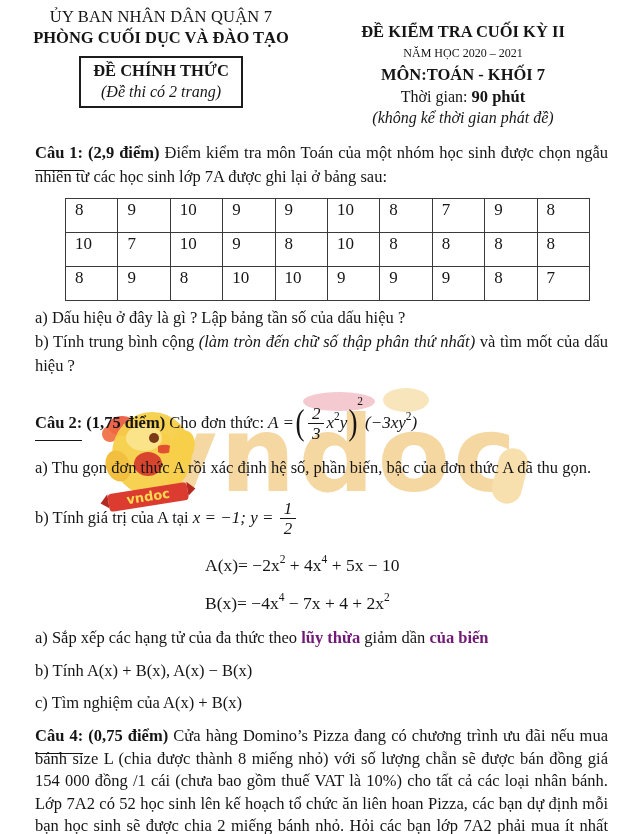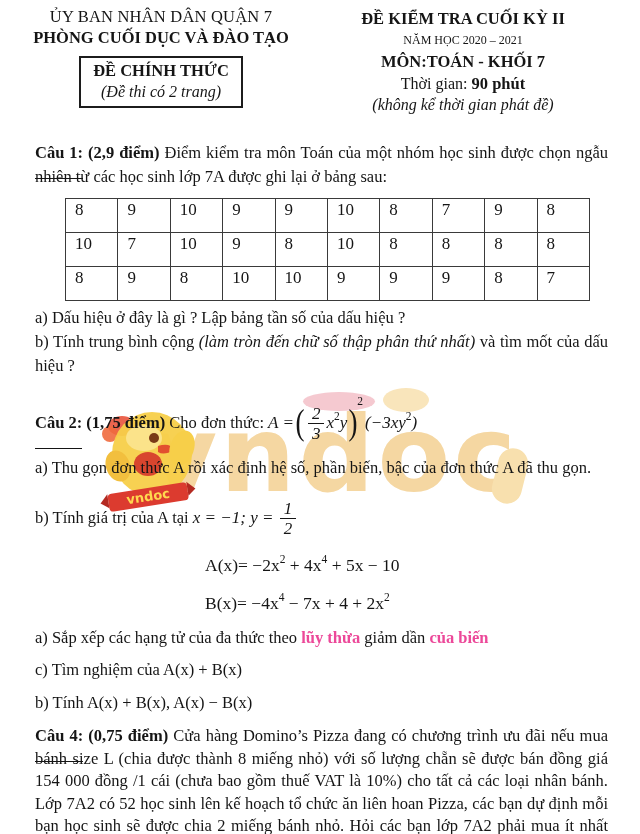--- a/index.html
+++ b/index.html
@@ -21,35 +21,35 @@
   .mascot{position:absolute;left:96px;top:404px;}
   
   .page{position:relative;z-index:1;}
   .header{position:relative;height:141px;padding-left:40px;}
   .h-left{position:absolute;left:26px;top:6px;width:270px;text-align:center;line-height:21px;}
   .h-left .l1{font-size:16.5px;letter-spacing:.2px;}
   .h-left .l2{font-size:16.5px;font-weight:bold;}
   .official-box{display:inline-block;margin-top:8px;border:2px solid #1c1c1c;padding:2px 12px 4px;line-height:21px;}
   .ob-title{font-weight:bold;font-size:16.5px;}
   .ob-note{font-style:italic;font-size:16px;}
-  .h-right{position:absolute;left:343px;top:8px;width:240px;text-align:center;line-height:21.5px;}
+  .h-right{position:absolute;left:343px;top:21px;width:240px;text-align:center;line-height:21.5px;}
   .h-right .r1{font-weight:bold;font-size:16.5px;}
   .h-right .r2{font-size:12px;}
   .h-right .r3{font-weight:bold;font-size:16.5px;text-align:center;}
   .h-right .r4{font-size:16px;}
   .h-right .r4 b{font-size:16.5px;}
   .h-right .r5{font-style:italic;font-size:16px;}
   .content{padding:0 32px 0 35px;font-size:16.5px;}
   p{margin:0;}
   .just{text-align:justify;line-height:24px;}
   .qlabel{font-weight:bold;}
-  .qlabel u{text-decoration:none;border-bottom:1.8px solid #151515;padding-bottom:16px;}
+  .qlabel u{text-decoration:none;border-bottom:1.8px solid #151515;padding-bottom:8px;}
   .bold{font-weight:bold;}
   .ital{font-style:italic;}
-  .red{color:#ec4899;font-weight:bold;}
+  .red{color:#701a75;font-weight:bold;}
   table.scores{border-collapse:collapse;margin:9px 0 0 30px;width:525px;table-layout:fixed;}
   table.scores td{
     border:1.4px solid #3a3a3a;height:32px;vertical-align:top;
     padding:1px 0 0 9px;font-size:17px;
   }
   .line{line-height:24px;margin-top:6px;}
   
   .math{font-size:17px;white-space:nowrap;}
   .math i{font-style:italic;}
   sup.e{font-size:11.5px;font-style:normal;position:relative;top:-1px;letter-spacing:0;}
@@ -162,19 +162,19 @@
     </p>
 
     <p class="line" style="margin-top:11px;">a) Thu gọn đơn thức A rồi xác định hệ số, phần biến, bậc của đơn thức A  đã thu gọn.</p>
     <p style="margin-top:16px;line-height:44px;"><span>b) Tính giá trị của A  tại </span><span class="math"><i>x = −1; y =</i> <span class="frac"><span class="fnum">1</span><span class="fden">2</span></span></span></p>
 
 
     <p class="poly math" style="margin-top:8px;font-size:17.5px;"><span>A(x)= −2x</span><sup class="e">2</sup><span> + 4x</span><sup class="e">4</sup><span> + 5x − 10</span></p>
     <p class="poly math" style="margin-top:10px;font-size:17.5px;"><span>B(x)= −4x</span><sup class="e">4</sup><span> − 7x + 4  + 2x</span><sup class="e">2</sup></p>
 
     <p class="line" style="margin-top:11px;"><span>a) Sắp xếp các hạng tử của đa thức theo </span><span class="red">lũy thừa</span><span> giảm dần </span><span class="red">của biến</span></p>
+    <p class="line" style="margin-top:9px;">b) Tính A(x) + B(x), A(x) − B(x)</p>
     <p class="line" style="margin-top:8px;">c) Tìm nghiệm của A(x) + B(x)</p>
-    <p class="line" style="margin-top:9px;">b) Tính A(x) + B(x), A(x) − B(x)</p>
 
     <p class="just q4" style="margin-top:10px;"><span class="qlabel"><u>Câu 4:</u></span><span class="bold"> (0,75 điểm)</span><span> Cửa hàng Domino’s Pizza đang có chương trình ưu đãi nếu mua bánh size L (chia được thành 8 miếng nhỏ) với số lượng chẵn sẽ được bán đồng giá 154 000 đồng /1 cái (chưa bao gồm thuế VAT là 10%) cho tất cả các loại nhân bánh. Lớp 7A2 có 52 học sinh lên kế hoạch tổ chức ăn liên hoan Pizza, các bạn dự định mỗi bạn học sinh sẽ được chia 2 miếng bánh nhỏ. Hỏi các bạn lớp 7A2 phải mua ít nhất bao nhiêu cái bánh để được hưởng chương trình ưu đãi và phải trả tất cả bao nhiêu tiền tính cả thuế VAT 10% ?</span></p>
 
   </div>
 </div>
 
 </body></html>

